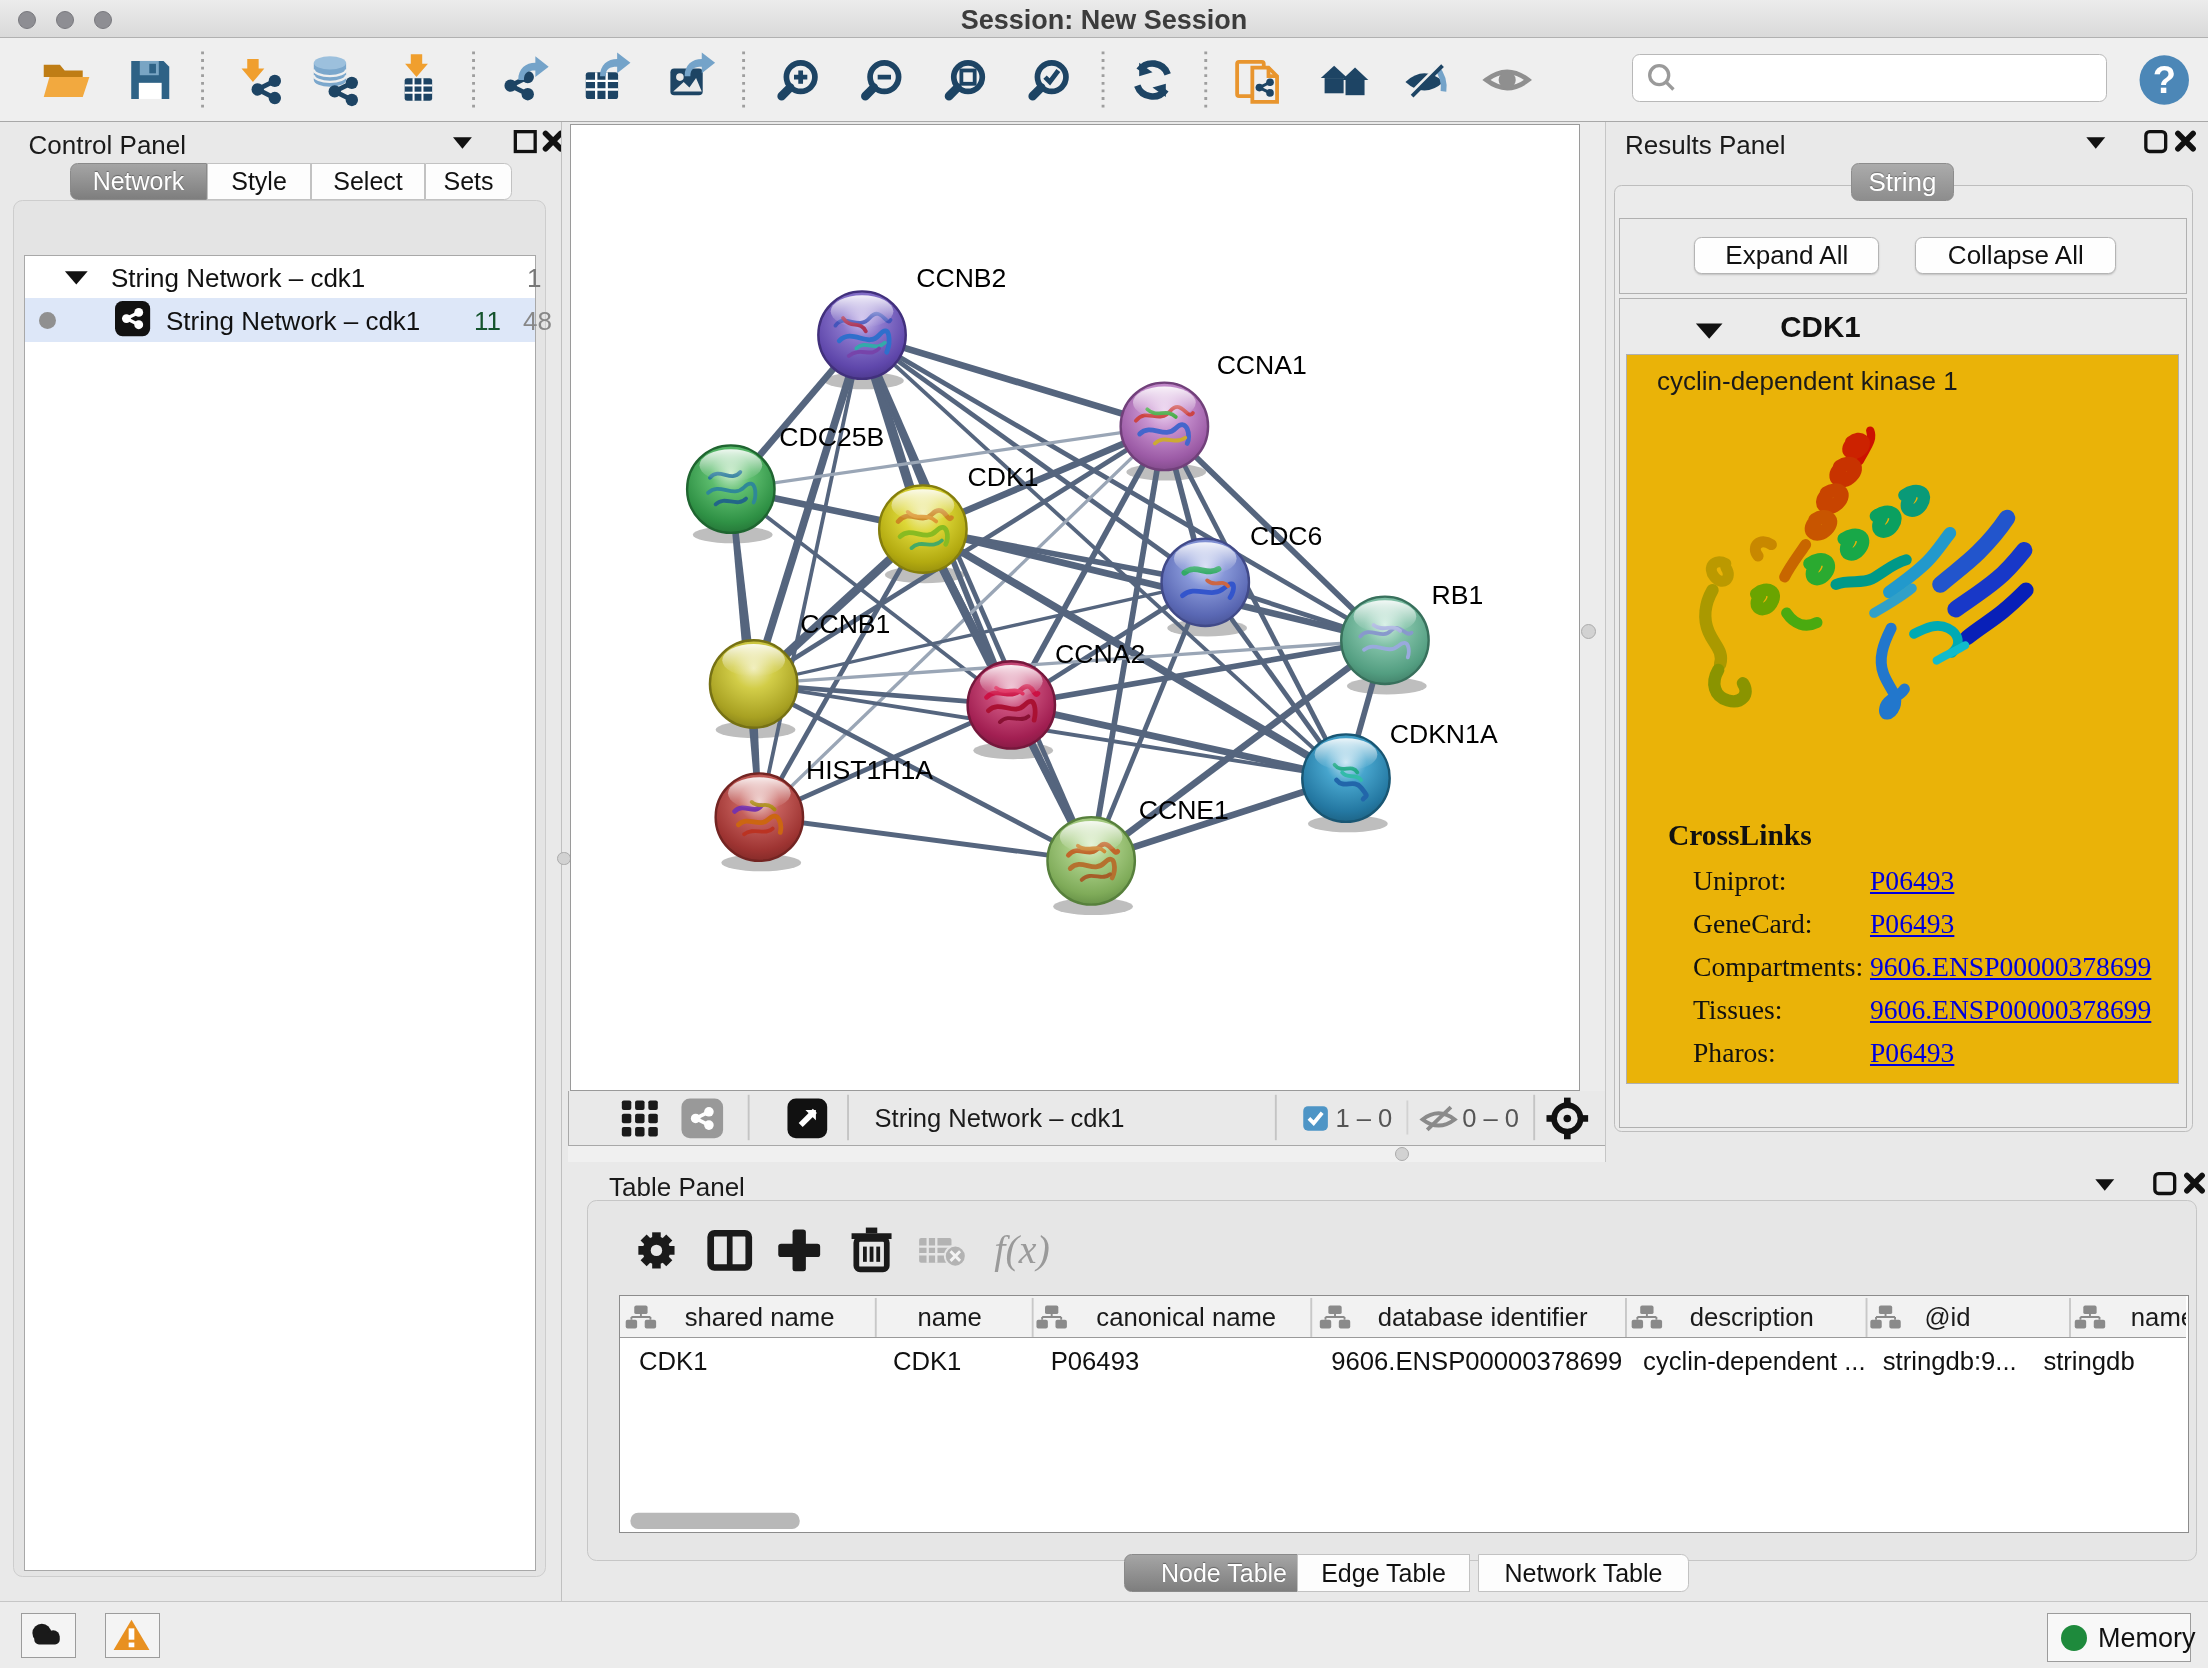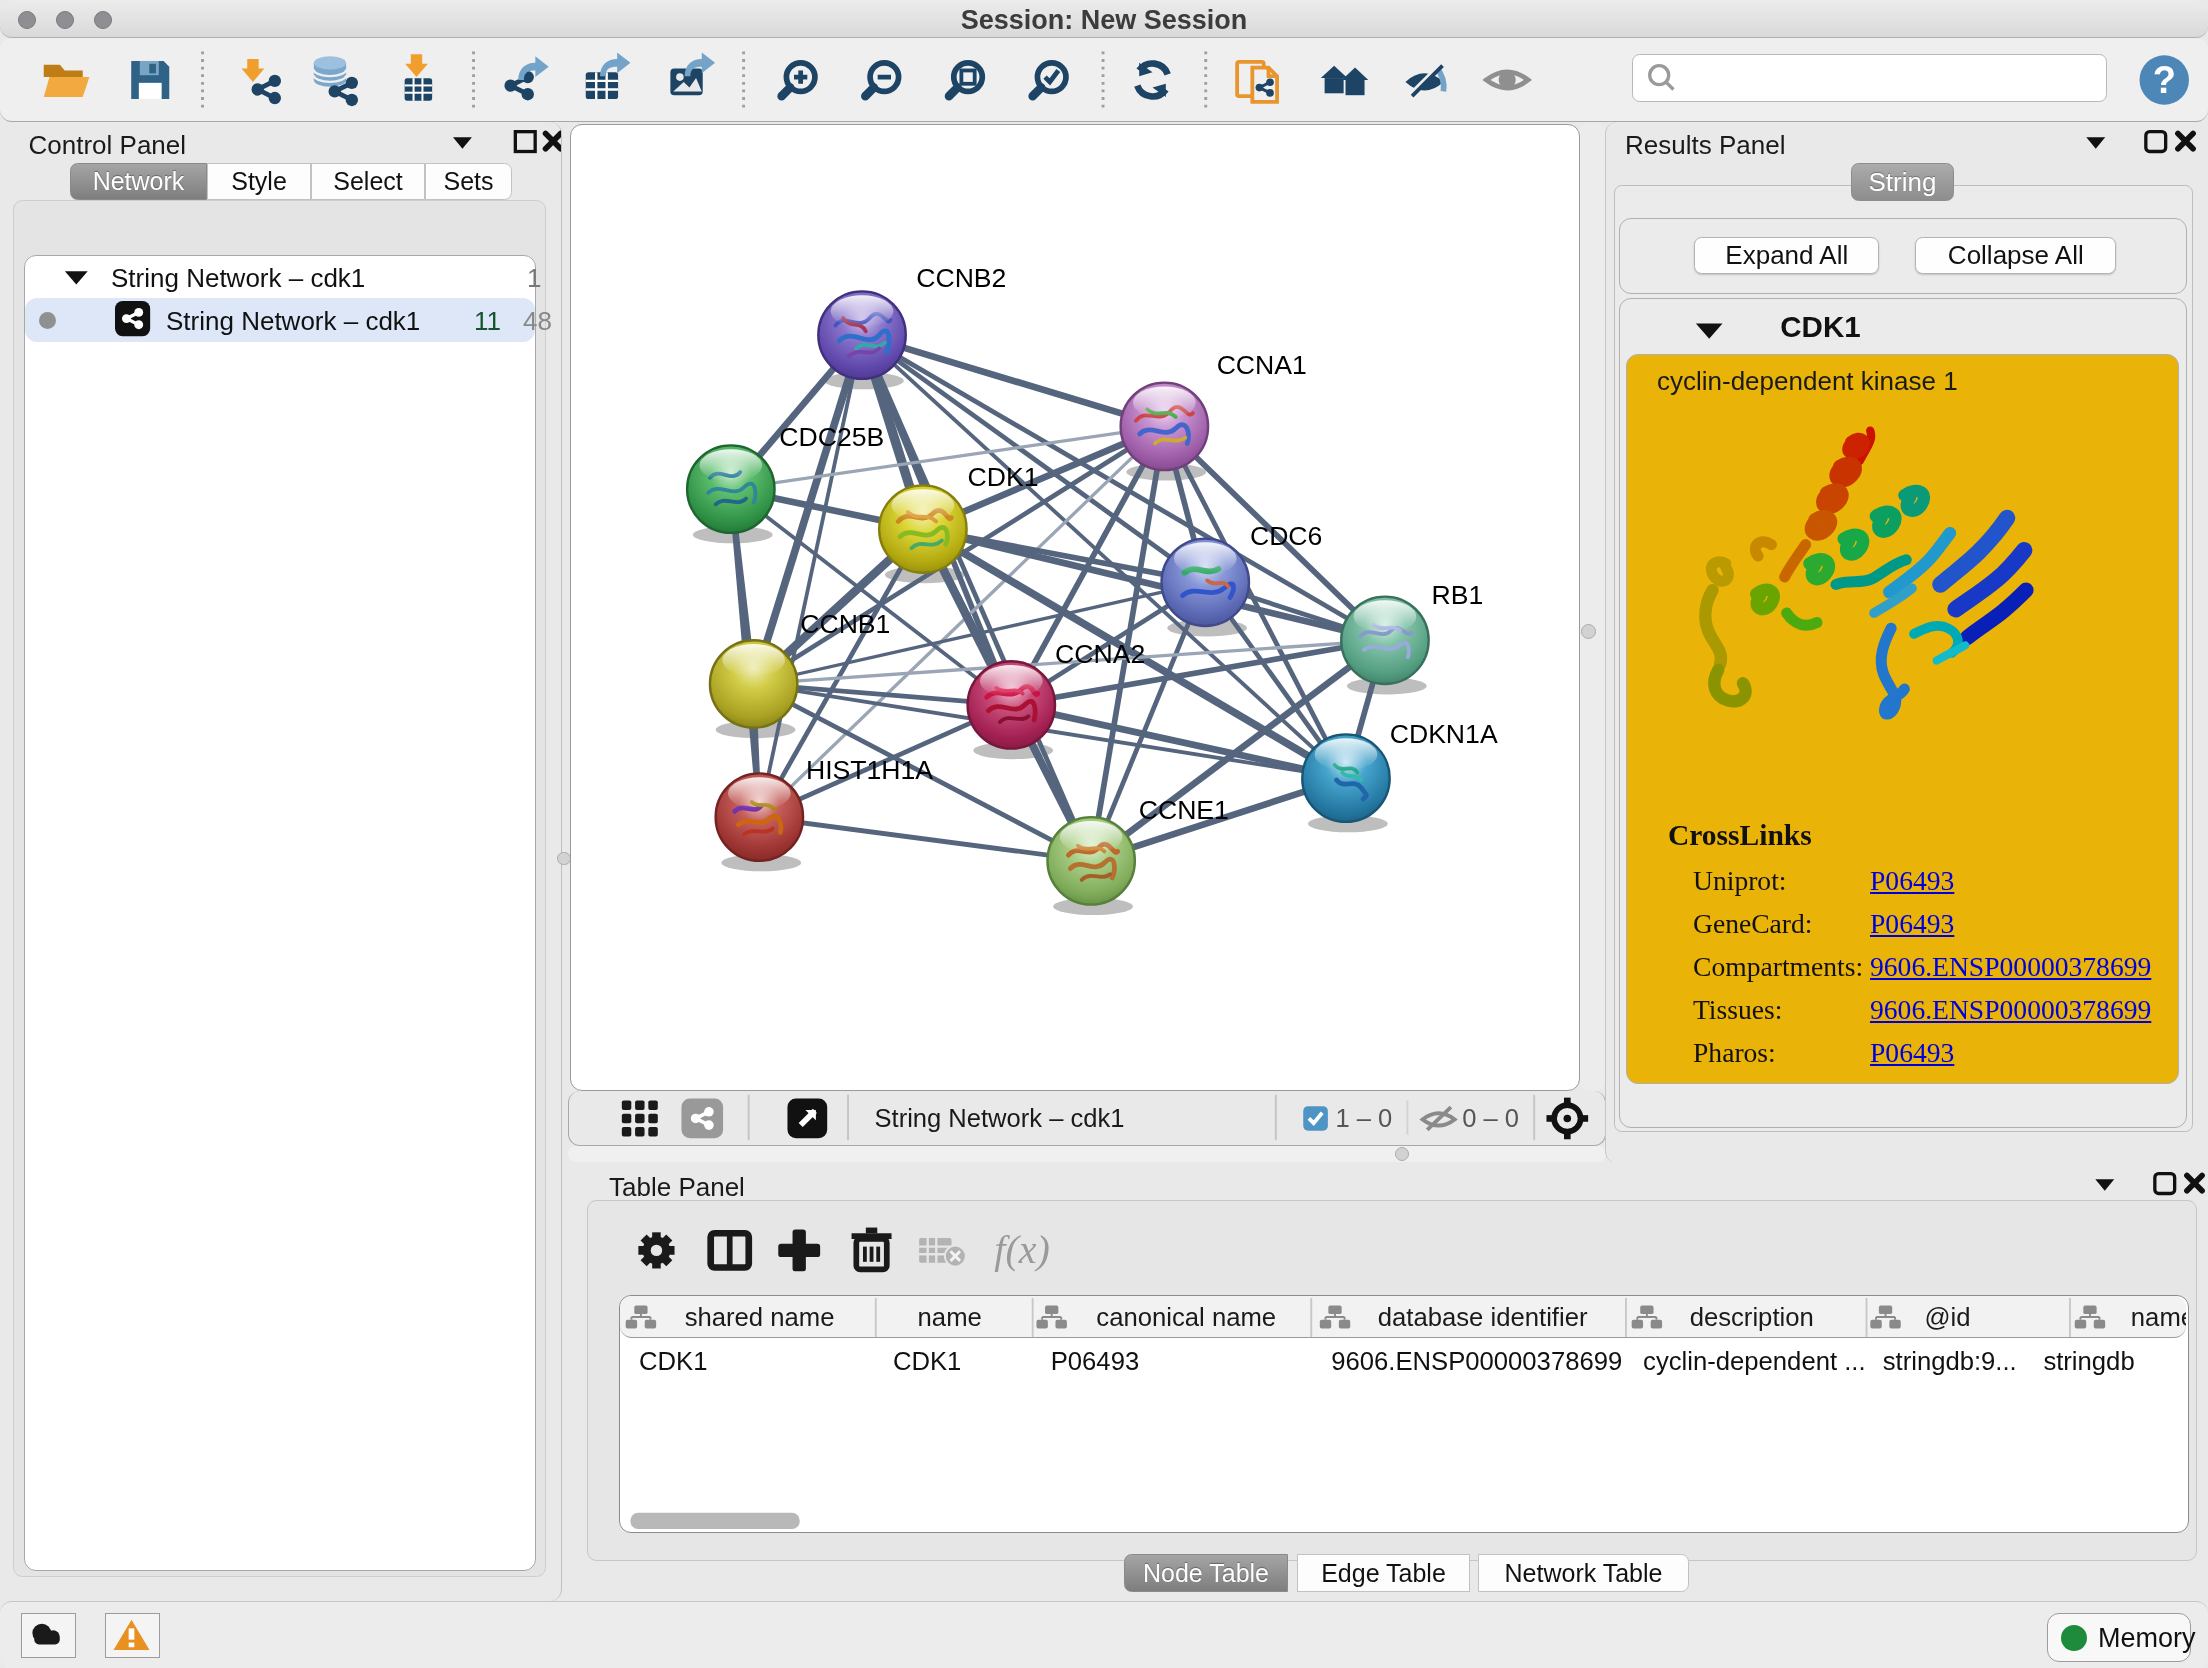--- a/index.html
+++ b/index.html
@@ -1,18 +1,18 @@
 <!DOCTYPE html>
 <html style="font-size:15px"><head>
 <meta charset="utf-8">
 <style>
 * { box-sizing: border-box; margin:0; padding:0; }
 html,body { width:2208px; height:1668px; }
 body { font-family:"Liberation Sans",sans-serif; background:#e9e9e9; position:relative; overflow:hidden; }
-.abs { position:absolute;border-radius:12px; }
+.abs { position:absolute; }
 .titlebar { left:0; top:0; width:2208px; height:38px; background:linear-gradient(#ececec,#d9d9d9); border-bottom:1px solid #b1b1b1; }
 .tl { position:absolute; top:11.4px; width:18px; height:18px; border-radius:50%; background:#8e8e93; border:1px solid #79797e; }
 .title-text { position:absolute; top:4.8px; left:0; width:2208px; text-align:center; font-size:27px; font-weight:600; color:#3c3c3c; }
 .toolbar { left:0; top:38px; width:2208px; height:84px; background:#efefef; border-bottom:1px solid #a8a8a8; }
 .searchbox { position:absolute; left:1632px; top:16px; width:475px; height:48px; background:#fff; border:1.9px solid #b8b8b8; border-radius:7.6px; }
 .panel-title { font-size:26px; color:#1a1a1a; }
 .net-canvas { left:570px; top:124px; width:1010px; height:967px; background:#ffffff; border:1px solid #9a9a9a; border-right:1px solid #9a9a9a; }
 .net-bar { left:568px; top:1091px; width:1038px; height:55px; background:#e9e9e9; border:1px solid #a8a8a8; border-top:none; }
 .vsplit1 { left:562px; top:122px; width:7.6px; height:1479px; background:#e9e9e9; }
 .vsplit2 { left:1579px; top:122px; width:27px; height:969px; background:#ececec; }
@@ -714,21 +714,21 @@
         <text x="453" y="78">P06493</text>
         <text x="748" y="78">9606.ENSP00000378699</text>
         <text x="1076" y="78">cyclin-dependent ...</text>
         <text x="1328" y="78">stringdb:9...</text>
         <text x="1497" y="78">stringdb</text>
       </g>
       <rect x="11" y="228" width="178" height="17" rx="8" fill="#b8b8b8"></rect>
     </svg>
   </div>
 
-  <div class="tab sel" style="left:556px;top:392px;width:164px;height:38px;line-height:36px;border-radius:7.6px 0 0 7.6px;">Node Table</div>
+  <div class="tab sel" style="left:556px;top:392px;width:200px;height:38px;line-height:36px;border-radius:7.6px 0 0 7.6px;">Node Table</div>
   <div class="tab" style="left:729px;top:392px;width:173px;height:38px;line-height:36px;">Edge Table</div>
   <div class="tab" style="left:902px;top:392px;width:211px;height:38px;line-height:36px;border-radius:0 7.6px 7.6px 0;margin-left:8px;">Network Table</div>
 </div>
 
 <div class="abs statusbar">
   <div class="sq-btn" style="left:21px;top:11.4px;">
     <svg width="51" height="41" viewBox="0 0 54 43">
         <g transform="translate(27,24)">
       <circle cx="-6" cy="-4" r="10" fill="#1a1a1a"></circle>
       <circle cx="6" cy="0" r="7" fill="#1a1a1a"></circle>

